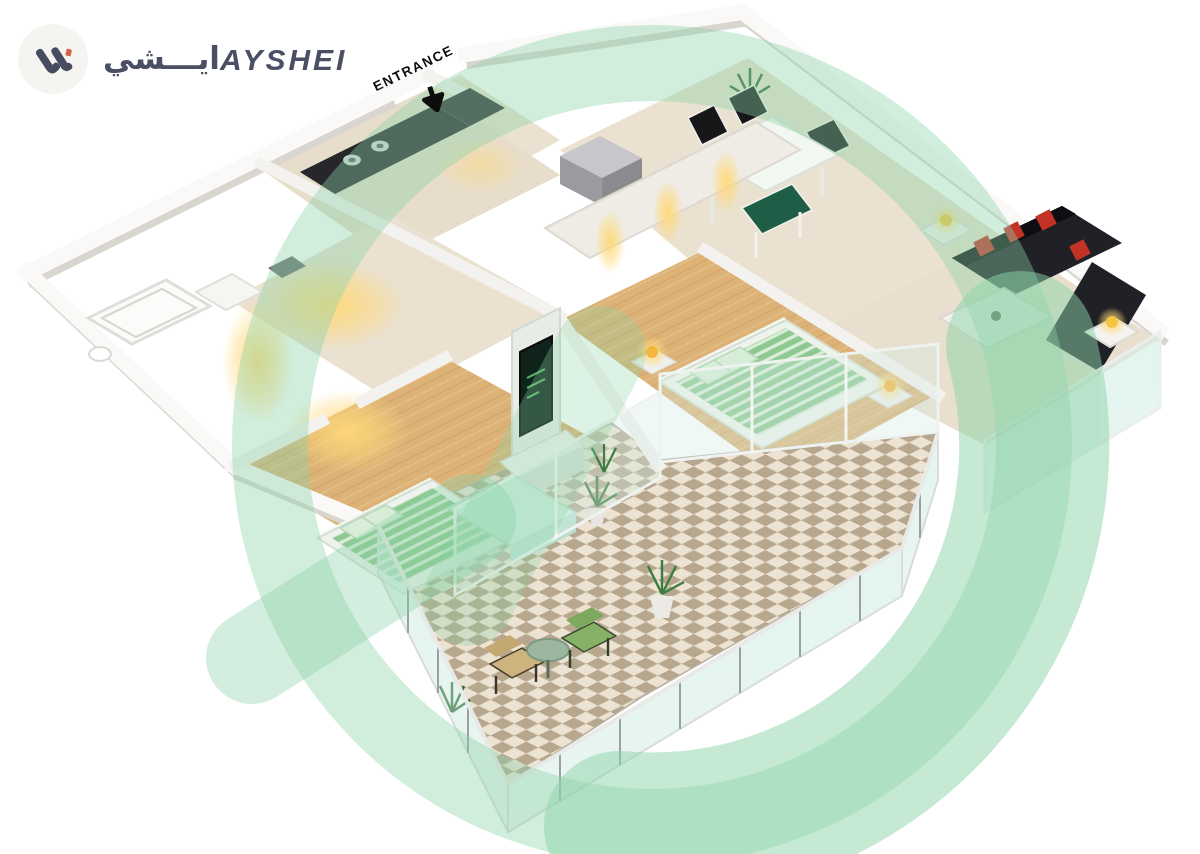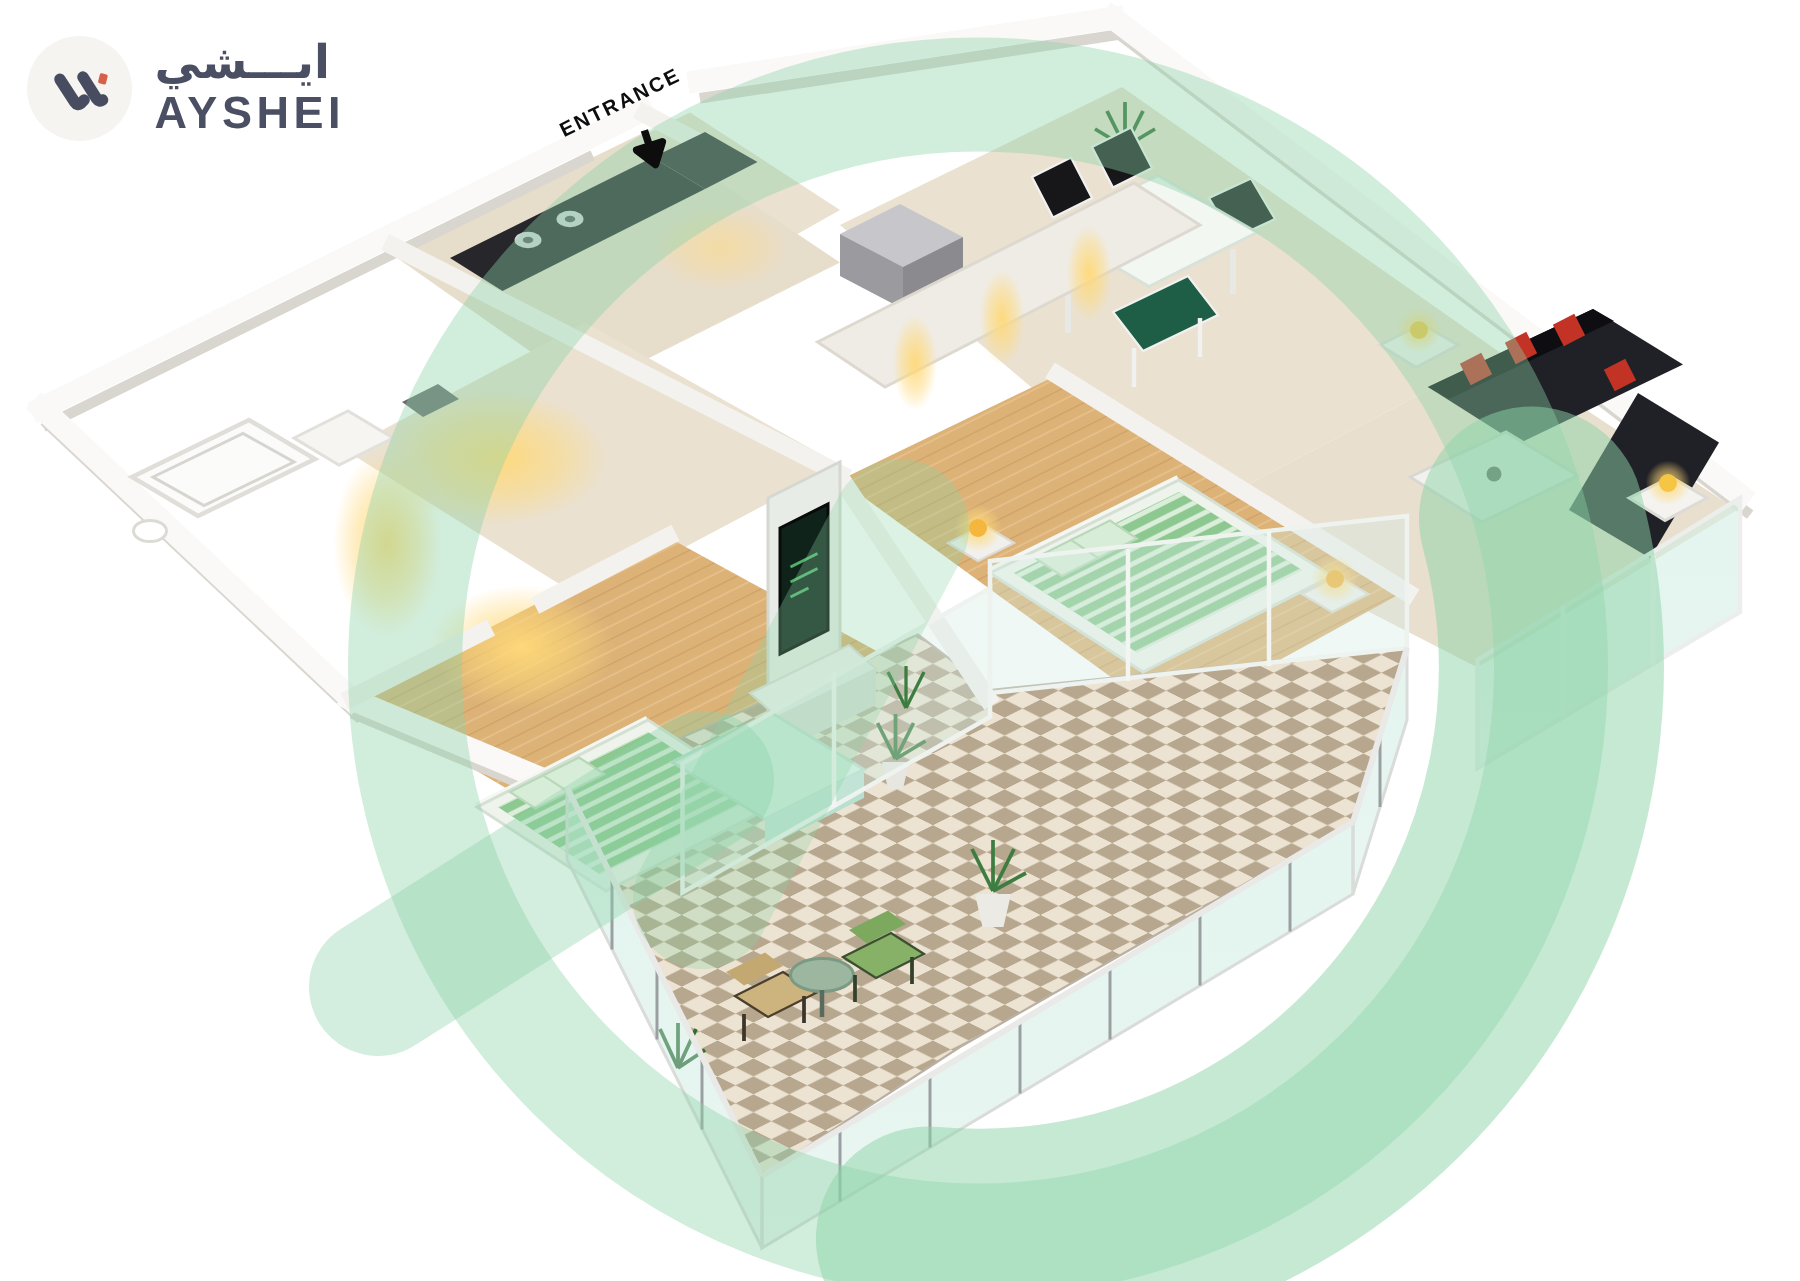--- a/index.html
+++ b/index.html
@@ -3,23 +3,23 @@
 <meta charset="utf-8">
 <style>
   html,body{margin:0;padding:0;background:#ffffff;}
   .canvas{position:relative;width:1200px;height:854px;background:#ffffff;overflow:hidden;
           font-family:"Liberation Sans",sans-serif;}
   .floorplan-svg{position:absolute;left:0;top:0;}
   
   .logo{position:absolute;left:18px;top:24px;display:flex;align-items:center;gap:15px;z-index:30;}
   .logo-badge{width:70px;height:70px;border-radius:50%;background:#f5f4f1;display:flex;
               align-items:center;justify-content:center;}
-  .logo-text{display:flex;flex-direction:column;line-height:1.02;color:#4a4f63;}
+  .logo-text{display:flex;flex-direction:row;line-height:1.02;color:#4a4f63;}
   .logo-ar{font-family:"DejaVu Sans",sans-serif;font-size:31px;font-weight:bold;}
-  .logo-en{font-size:30px;font-weight:bold;letter-spacing:3px;margin-top:2px;}
+  .logo-en{font-size:30px;font-weight:bold;letter-spacing:3px;margin-top:2px;font-style:italic;}
   
   .entrance-label{position:absolute;left:374px;top:80px;transform:rotate(-26deg);
      transform-origin:0 50%;color:#0d0d0d;font-size:13.5px;font-weight:bold;
      letter-spacing:1.6px;z-index:25;white-space:nowrap;}
   .entrance-arrow{position:absolute;left:420px;top:84px;transform:rotate(-18deg);z-index:25;}
 </style>
 </head>
 <body>
 
 <div class="canvas">

